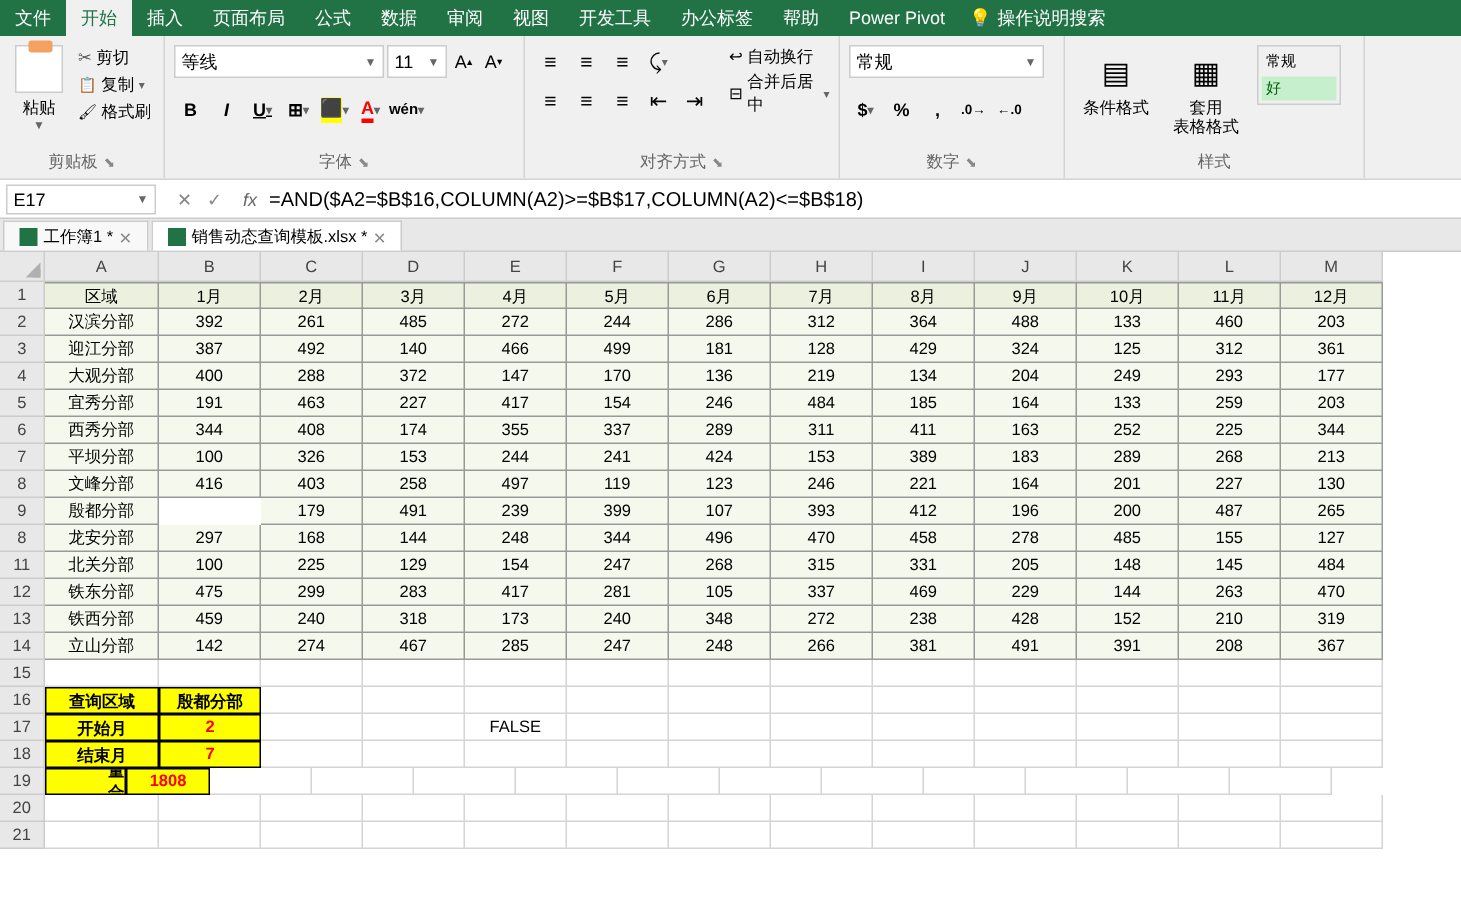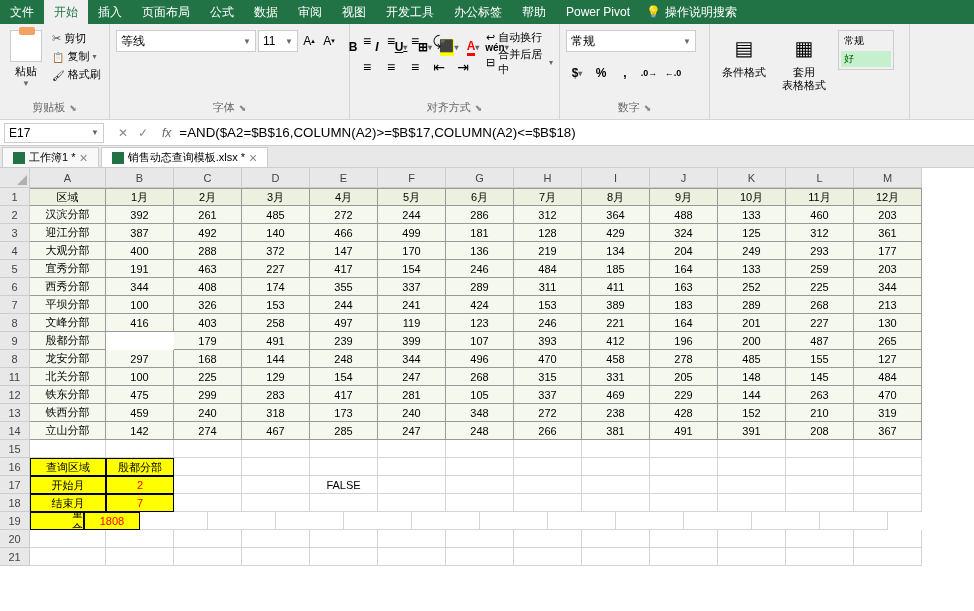--- a/index.html
+++ b/index.html
@@ -79,21 +79,21 @@
     .row-headers { position:absolute; top:20px; left:0; width:30px;}
     .row-h { height:18px; border-right:1px solid #ccc; border-bottom:1px solid #ccc; background:#e8e8e8; display:flex; align-items:center; justify-content:center; font-size:11px; color:#444;}
     .cells { position:absolute; top:20px; left:30px;}
     .cell-row { display:flex; height:18px;}
     .cell { border-right:1px solid #d4d4d4; border-bottom:1px solid #d4d4d4; height:18px; display:flex; align-items:center; font-size:11px; padding:0 3px; overflow:hidden;}
     .cell.center { justify-content:center;}
     
     .data-header { background:#ebf1de; justify-content:center; border-color:#999 !important; border-top:1px solid #999;}
     .data-cell { background:#f5f9ed; justify-content:center; border-color:#999 !important;}
     
-    .yellow-cell { background:#ffff00; justify-content:center; font-weight:normal; border:1px solid #000 !important;}
+    .yellow-cell { background:#ffff00; justify-content:center; font-weight:bold; border:1px solid #000 !important;}
     .yellow-cell.red-text { color:#ff0000;}
     
     .dropdown-arrow { font-size:8px; color:#666;}
   </style>
 </head>
 <body>
 
 <div class="menubar">
   <div class="menu-item">文件</div>
   <div class="menu-item active">开始</div>
@@ -138,21 +138,21 @@
           </div>
       </div>
     </div>
     <div class="ribbon-group-label">
         <span>剪贴板</span>
         <span class="launcher">⬊</span>
       </div>
   </div>
 
   <div class="ribbon-group font-group">
-    <div class="ribbon-group-content" style="flex-direction:row;">
+    <div class="ribbon-group-content" style="flex-direction:column;">
       <div class="font-row1">
         <div class="font-name-sel">
             <span>等线</span>
             <span class="dropdown-arrow">▼</span>
           </div>
         <div class="font-size-sel">
             <span>11</span>
             <span class="dropdown-arrow">▼</span>
           </div>
         <div class="font-grow">A<sup style="font-size:7px;">▴</sup></div>
@@ -244,20 +244,23 @@
       <div class="styles-block">
         <div class="icon-box">▦</div>
         <div class="lbl" style="white-space:pre-line;">套用
 表格格式</div>
       </div>
       <div class="cell-style-preview">
         <div class="csp-item">常规</div>
         <div class="csp-item" style="background:#c6efce;color:#006100;">好</div>
       </div>
     </div>
+    <div class="ribbon-group-label">
+        <span>样式</span>
+      </div>
   </div>
 </div>
 
 <div class="formula-bar">
   <div class="name-box">
       <span>E17</span>
       <span class="dropdown-arrow">▼</span>
     </div>
   <div class="fb-btns">
     <span>✕</span>

